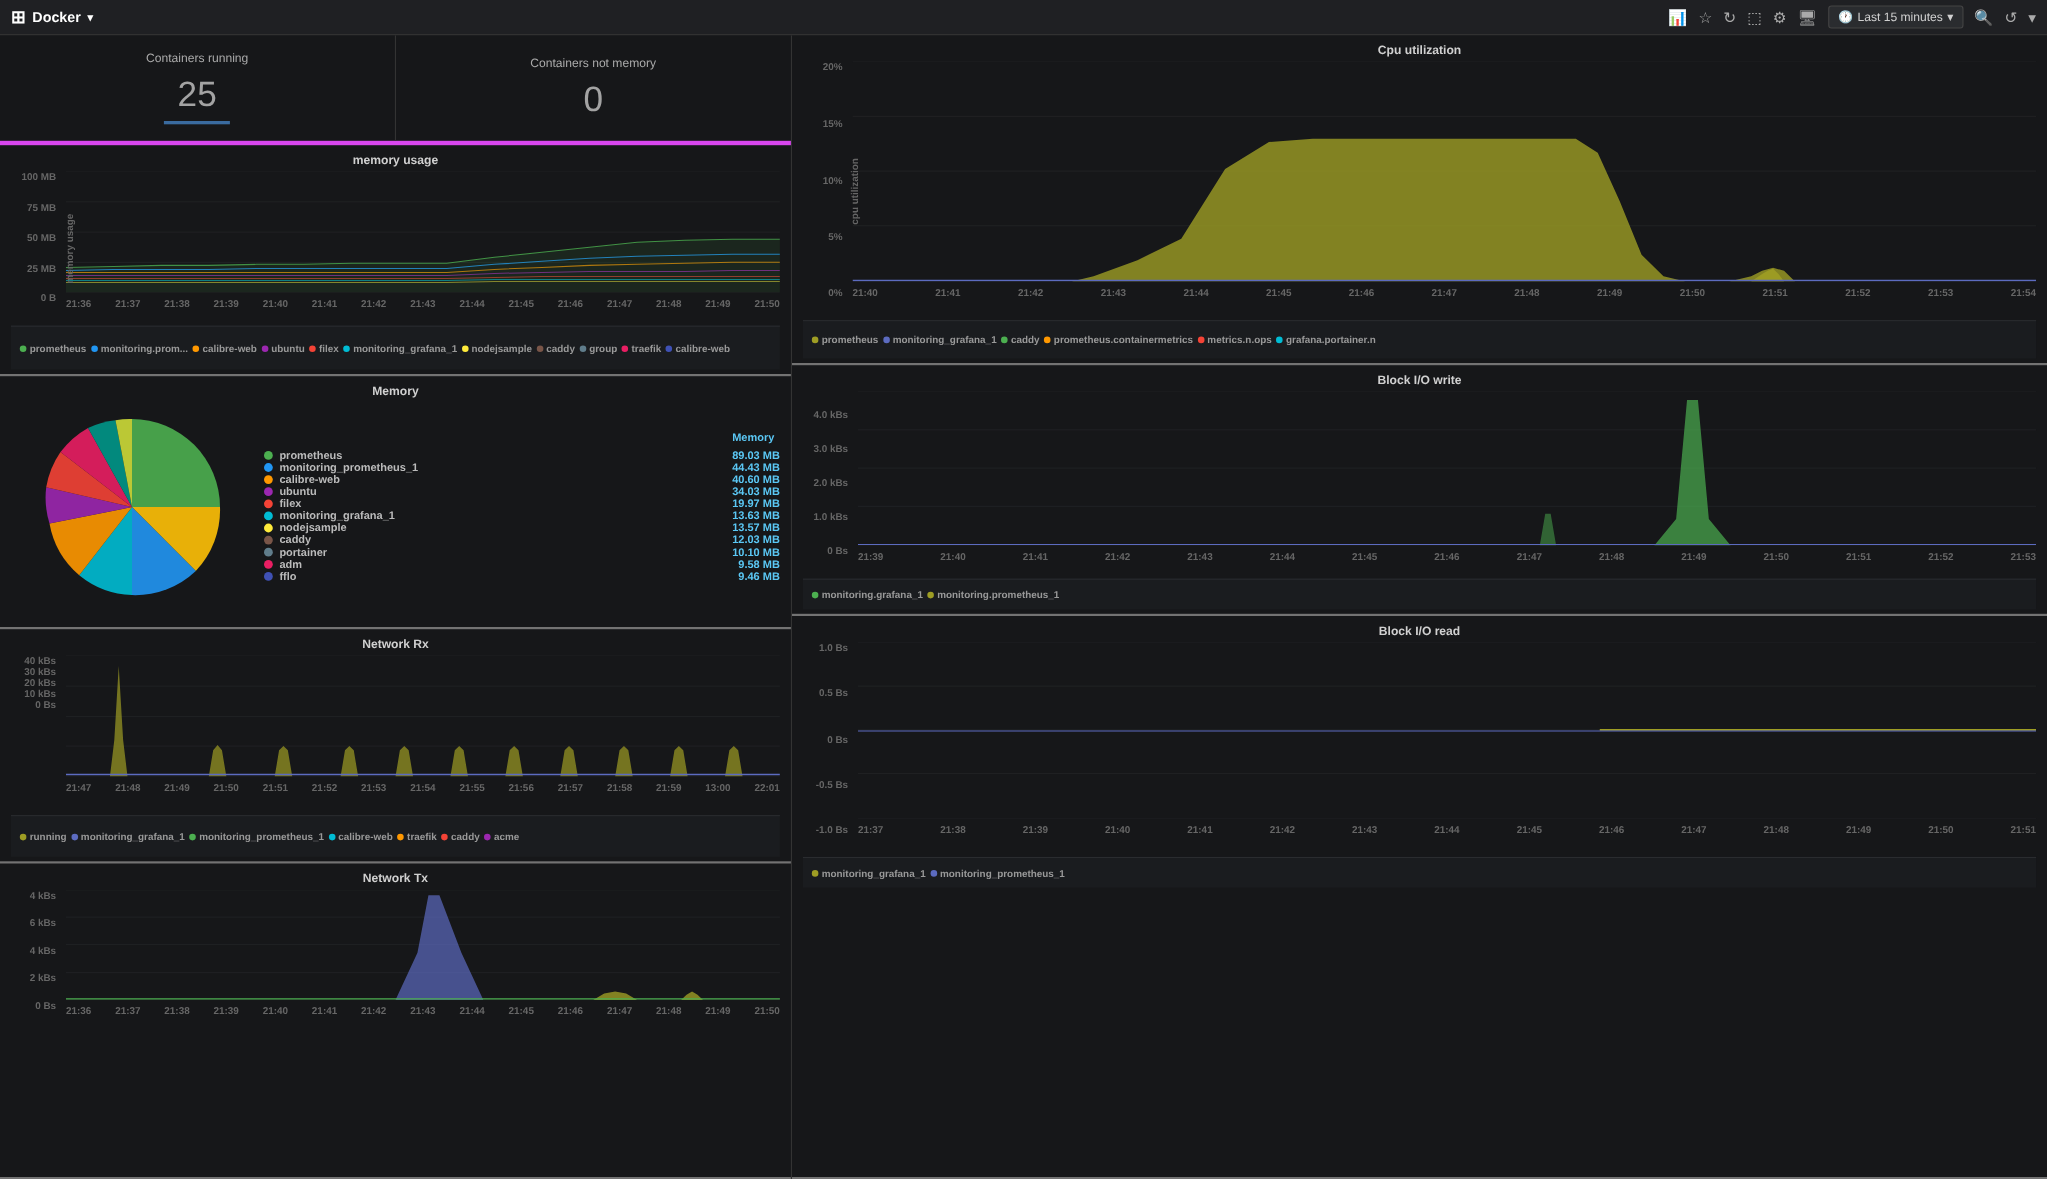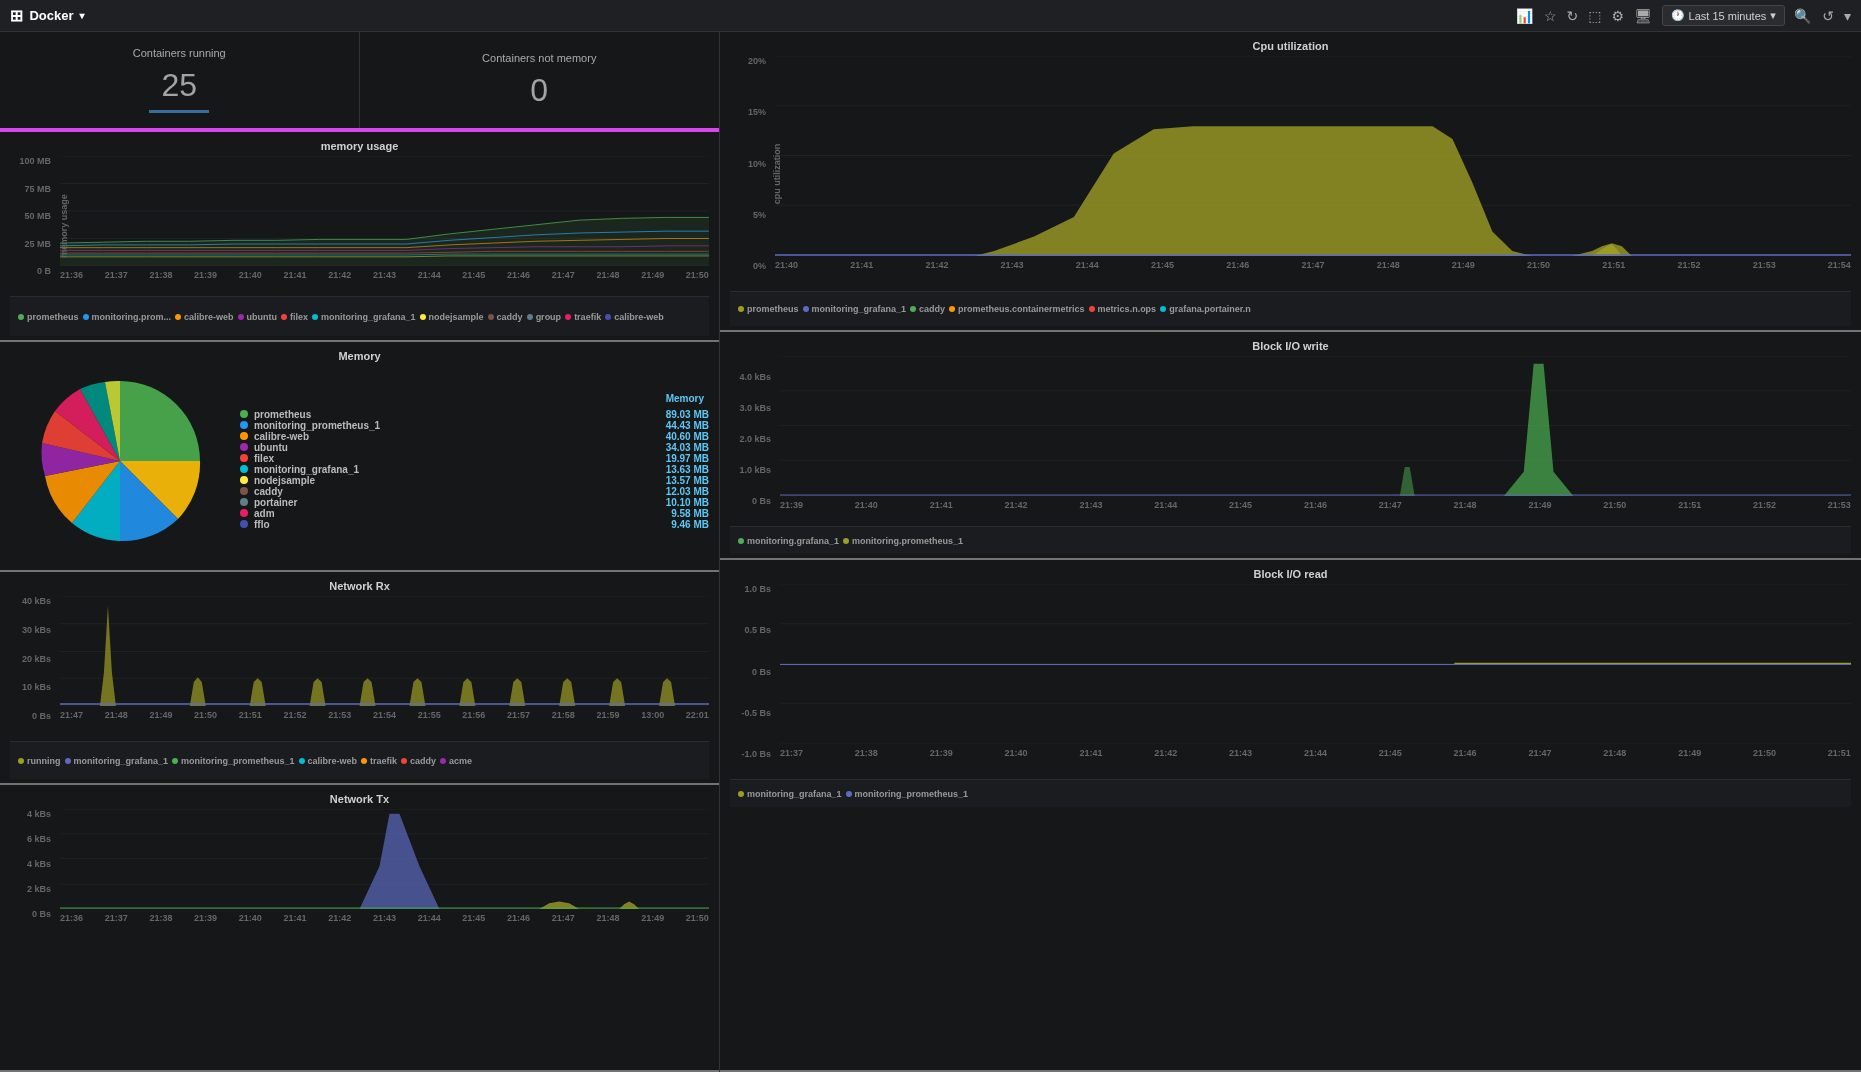--- a/index.html
+++ b/index.html
@@ -424,21 +424,21 @@
       <span class="legend-value">9.46 MB</span>
     </div>
             </div>
         </div>
       </div>
     </div>
 
     <div class="chart-panel" style="flex: 0 0 195px;">
       <div class="chart-title">Network Rx</div>
       <div style="display:flex;position:relative;height:145px;">
-        <div style="position:absolute;left:0;top:0;bottom:20px;width:45px;display:flex;flex-direction:column;justify-content:space-between;align-items:flex-end;padding-right:4px;font-size:9px;color:#666;">
+        <div style="position:absolute;left:0;top:0;bottom:20px;width:45px;display:flex;flex-direction:column;align-items:flex-end;padding-right:4px;font-size:9px;color:#666;">
           <span>40 kBs</span>
           <span>30 kBs</span>
           <span>20 kBs</span>
           <span>10 kBs</span>
           <span>0 Bs</span>
         </div>
         <div style="position:absolute;left:50px;top:0;right:0;bottom:0;">
           <svg viewBox="0 0 650 115" preserveAspectRatio="none" width="100%" height="110px">
             <line x1="0" y1="0" x2="650" y2="0" stroke="#2a2c2f" stroke-width="0.5"></line>
             <line x1="0" y1="29" x2="650" y2="29" stroke="#2a2c2f" stroke-width="0.5"></line>

